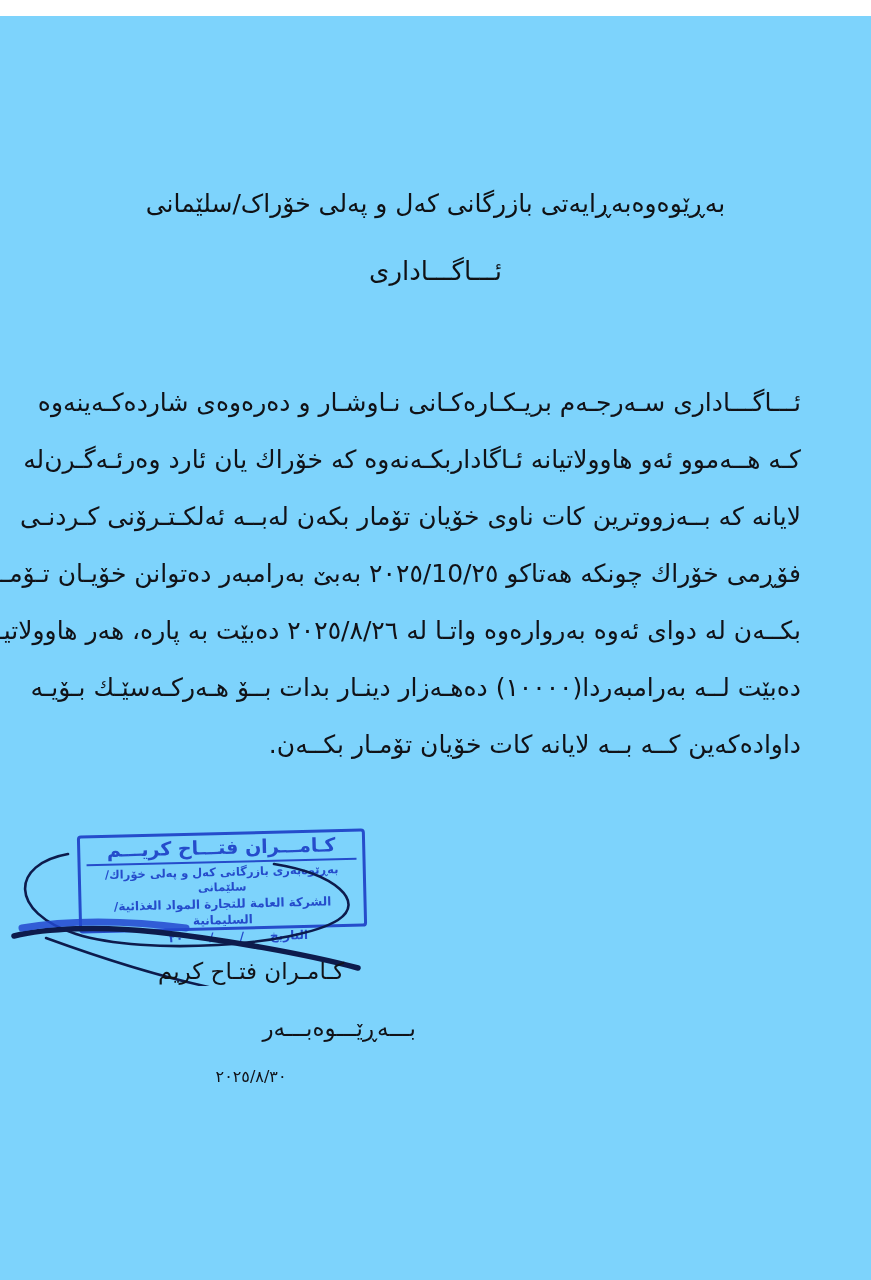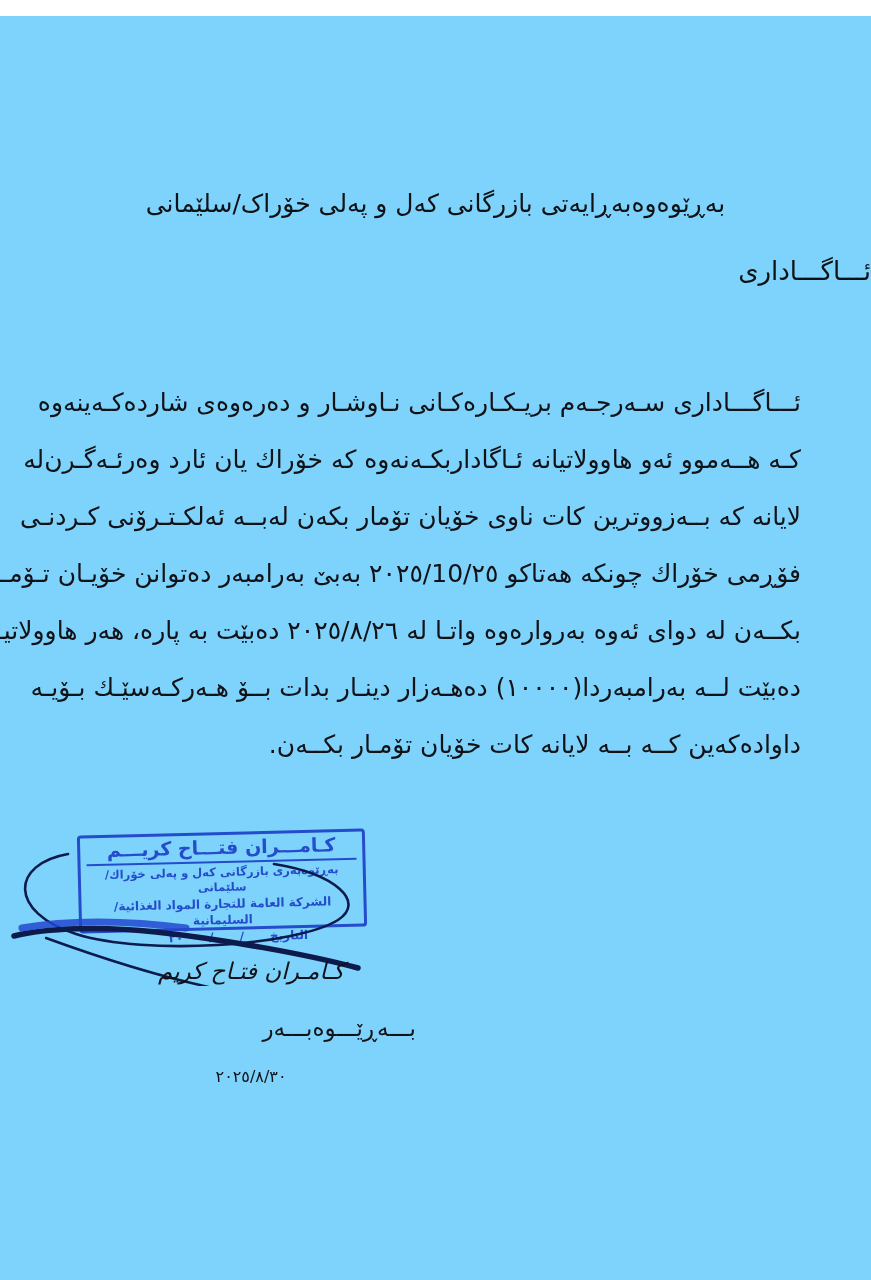--- a/index.html
+++ b/index.html
@@ -32,20 +32,21 @@
     color: #101114;
     letter-spacing: 0.2px;
     direction: rtl;
     font-weight: 400;
   }
   .doc-title {
     position: absolute;
     top: 240px;
     left: 0;
     right: 0;
+    text-align: center;
     font-size: 26px;
     color: #101114;
     direction: rtl;
     font-weight: 400;
   }
 
   
   .body-block {
     position: absolute;
     top: 358px;
@@ -145,21 +146,20 @@
     top: 938px;
     right: 455px;
     width: 330px;
     text-align: center;
     direction: rtl;
     color: #111217;
   }
   .sign-name {
     font-size: 23px;
     line-height: 1.5;
-    font-style: italic;
   }
   .sign-role {
     font-size: 23px;
     line-height: 1.5;
     margin-top: 22px;
     text-align: right;
   }
   .sign-date {
     font-size: 16px;
     line-height: 1.5;

